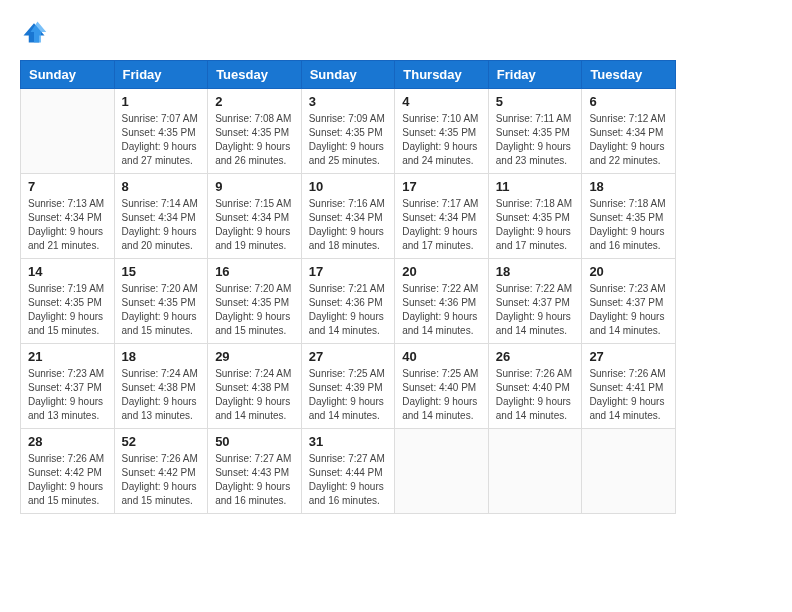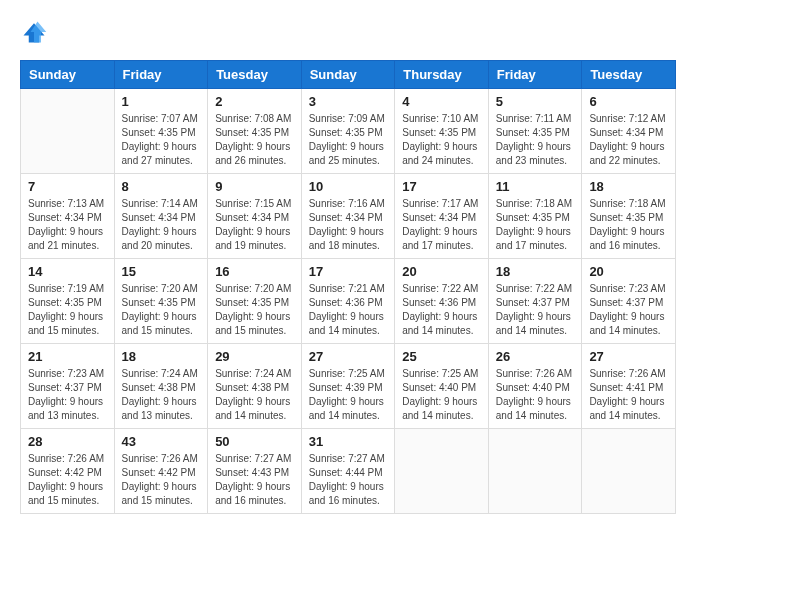--- a/index.html
+++ b/index.html
@@ -224,39 +224,39 @@
           </td>
           <td>
             <div class="day-number">29</div>
             <div class="day-info">Sunrise: 7:24 AM<br>Sunset: 4:38 PM<br>Daylight: 9 hours<br>and 14 minutes.</div>
           </td>
           <td>
             <div class="day-number">27</div>
             <div class="day-info">Sunrise: 7:25 AM<br>Sunset: 4:39 PM<br>Daylight: 9 hours<br>and 14 minutes.</div>
           </td>
           <td>
-            <div class="day-number">25</div>
+            <div class="day-number">40</div>
             <div class="day-info">Sunrise: 7:25 AM<br>Sunset: 4:40 PM<br>Daylight: 9 hours<br>and 14 minutes.</div>
           </td>
           <td>
             <div class="day-number">26</div>
             <div class="day-info">Sunrise: 7:26 AM<br>Sunset: 4:40 PM<br>Daylight: 9 hours<br>and 14 minutes.</div>
           </td>
           <td>
             <div class="day-number">27</div>
             <div class="day-info">Sunrise: 7:26 AM<br>Sunset: 4:41 PM<br>Daylight: 9 hours<br>and 14 minutes.</div>
           </td>
         </tr>
         <tr>
           <td>
             <div class="day-number">28</div>
             <div class="day-info">Sunrise: 7:26 AM<br>Sunset: 4:42 PM<br>Daylight: 9 hours<br>and 15 minutes.</div>
           </td>
           <td>
-            <div class="day-number">43</div>
+            <div class="day-number">52</div>
             <div class="day-info">Sunrise: 7:26 AM<br>Sunset: 4:42 PM<br>Daylight: 9 hours<br>and 15 minutes.</div>
           </td>
           <td>
             <div class="day-number">50</div>
             <div class="day-info">Sunrise: 7:27 AM<br>Sunset: 4:43 PM<br>Daylight: 9 hours<br>and 16 minutes.</div>
           </td>
           <td>
             <div class="day-number">31</div>
             <div class="day-info">Sunrise: 7:27 AM<br>Sunset: 4:44 PM<br>Daylight: 9 hours<br>and 16 minutes.</div>
           </td>

